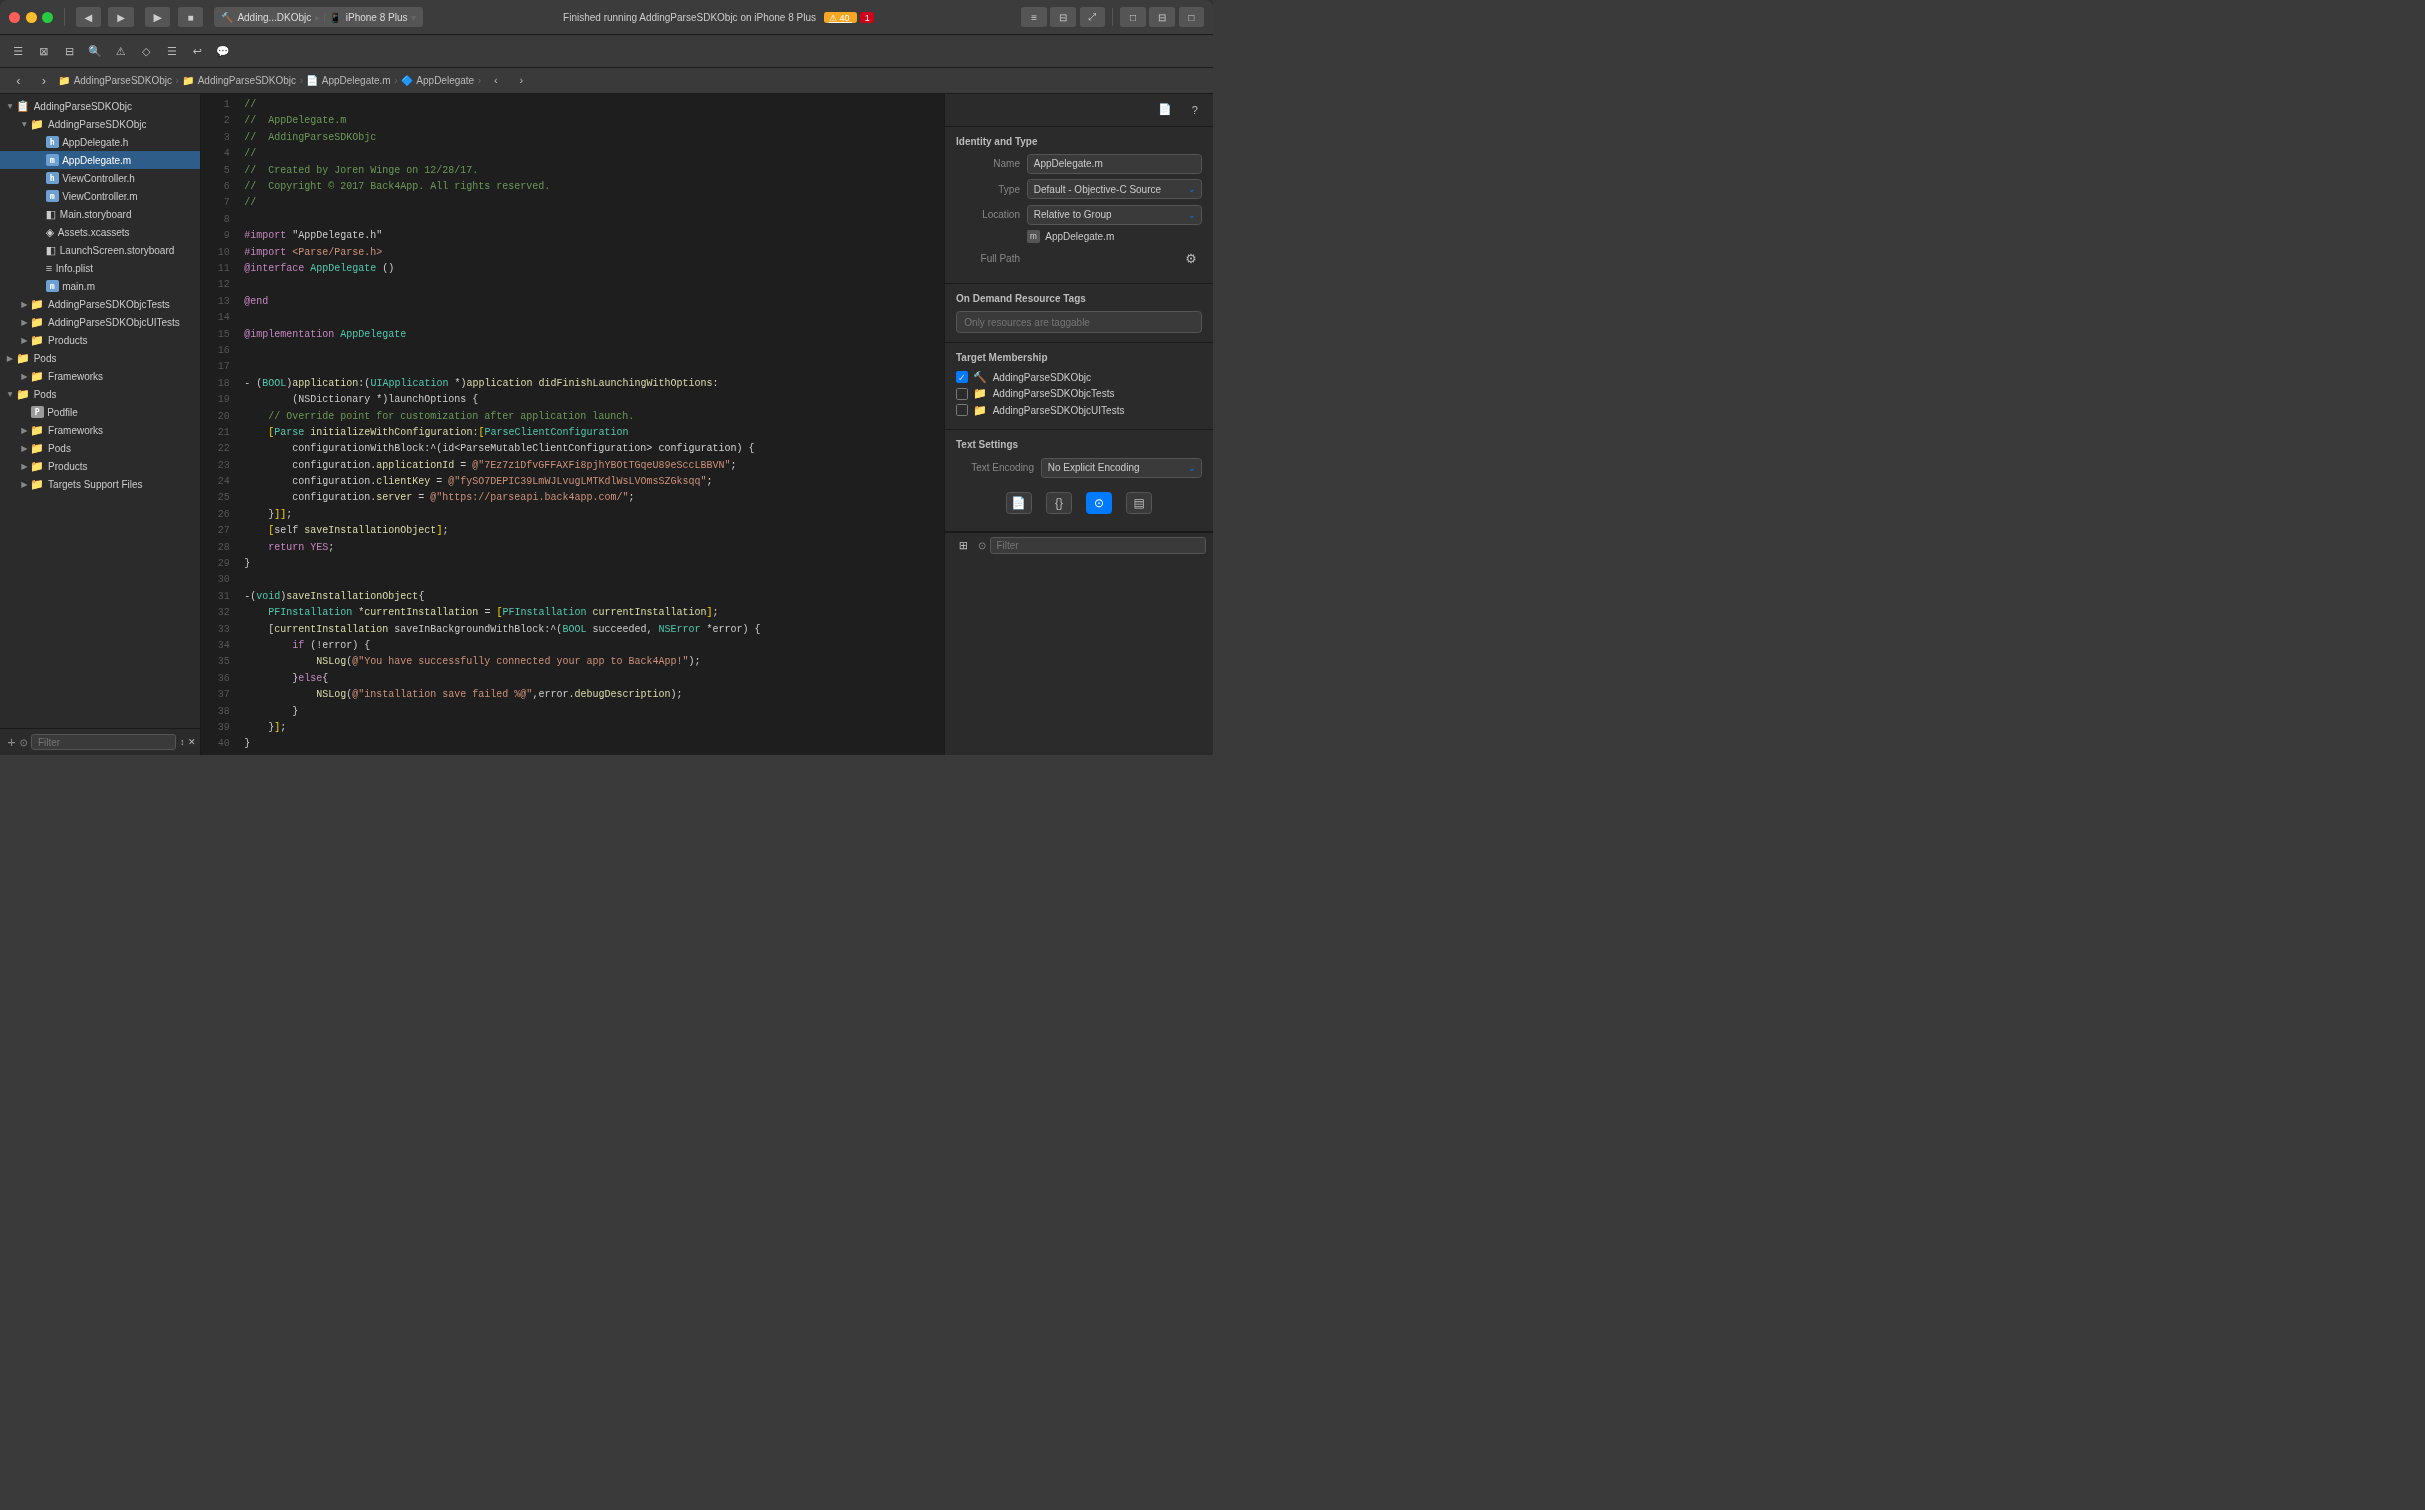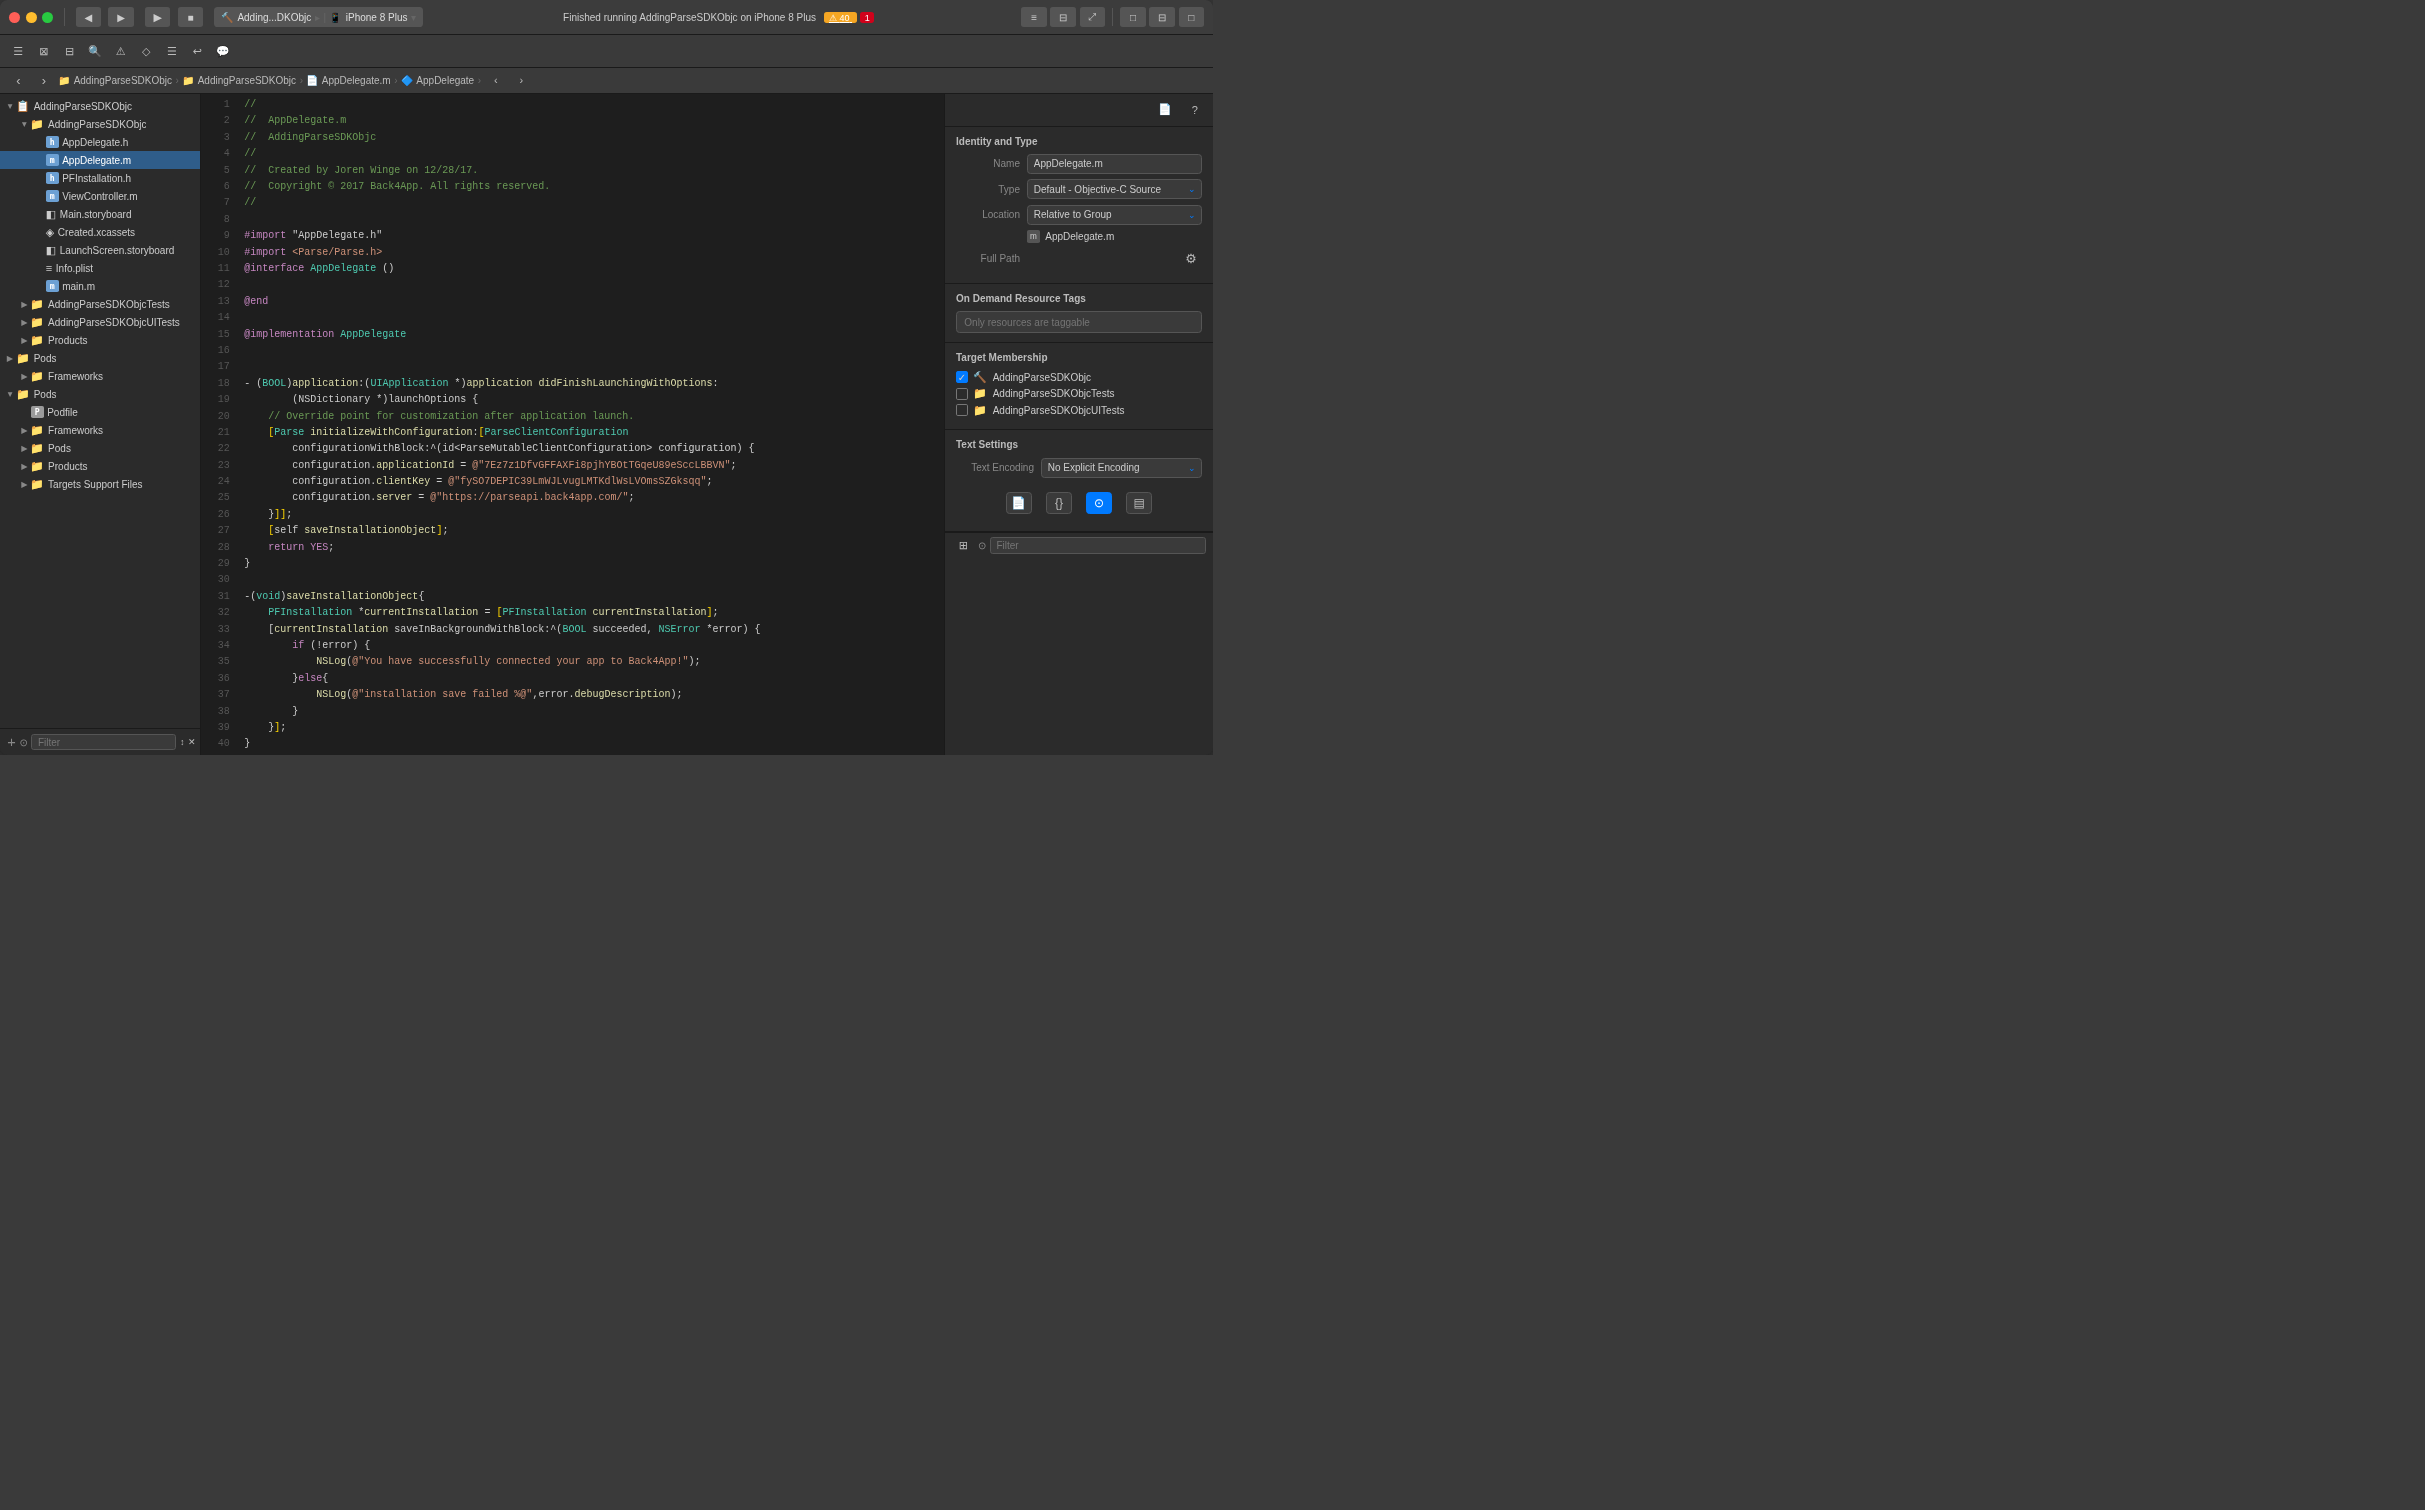--- a/index.html
+++ b/index.html
@@ -509,39 +509,39 @@
           <div class="tree-item selected">
             <span class="indent" style="width: 33px; display: inline-block;"></span>
             <span style="width: 12.8px; display: inline-block;"></span>
             <span class="file-icon" style="display: inline-flex; align-items: center; justify-content: center; width: 12.8px; height: 12.8px; background: rgb(108, 160, 211); border-radius: 1.8px; color: rgb(255, 255, 255); font-size: 8.2px; font-weight: bold; margin-right: 3.6px; font-family: monospace;">m</span>
             <span class="label">AppDelegate.m</span>
           </div>
           <div class="tree-item">
             <span class="indent" style="width: 33px; display: inline-block;"></span>
             <span style="width: 12.8px; display: inline-block;"></span>
             <span class="file-icon" style="display: inline-flex; align-items: center; justify-content: center; width: 12.8px; height: 12.8px; background: rgb(108, 160, 211); border-radius: 1.8px; color: rgb(255, 255, 255); font-size: 8.2px; font-weight: bold; margin-right: 3.6px; font-family: monospace;">h</span>
-            <span class="label">PFInstallation.h</span>
+            <span class="label">ViewController.h</span>
           </div>
           <div class="tree-item">
             <span class="indent" style="width: 33px; display: inline-block;"></span>
             <span style="width: 12.8px; display: inline-block;"></span>
             <span class="file-icon" style="display: inline-flex; align-items: center; justify-content: center; width: 12.8px; height: 12.8px; background: rgb(108, 160, 211); border-radius: 1.8px; color: rgb(255, 255, 255); font-size: 8.2px; font-weight: bold; margin-right: 3.6px; font-family: monospace;">m</span>
             <span class="label">ViewController.m</span>
           </div>
           <div class="tree-item">
             <span class="indent" style="width: 33px; display: inline-block;"></span>
             <span style="width: 12.8px; display: inline-block;"></span>
             <span class="file-icon" style="margin-right: 3.6px; font-size: 11px;">◧</span>
             <span class="label">Main.storyboard</span>
           </div>
           <div class="tree-item">
             <span class="indent" style="width: 33px; display: inline-block;"></span>
             <span style="width: 12.8px; display: inline-block;"></span>
             <span class="file-icon" style="margin-right: 3.6px; font-size: 11px;">◈</span>
-            <span class="label">Created.xcassets</span>
+            <span class="label">Assets.xcassets</span>
           </div>
           <div class="tree-item">
             <span class="indent" style="width: 33px; display: inline-block;"></span>
             <span style="width: 12.8px; display: inline-block;"></span>
             <span class="file-icon" style="margin-right: 3.6px; font-size: 11px;">◧</span>
             <span class="label">LaunchScreen.storyboard</span>
           </div>
           <div class="tree-item">
             <span class="indent" style="width: 33px; display: inline-block;"></span>
             <span style="width: 12.8px; display: inline-block;"></span>

